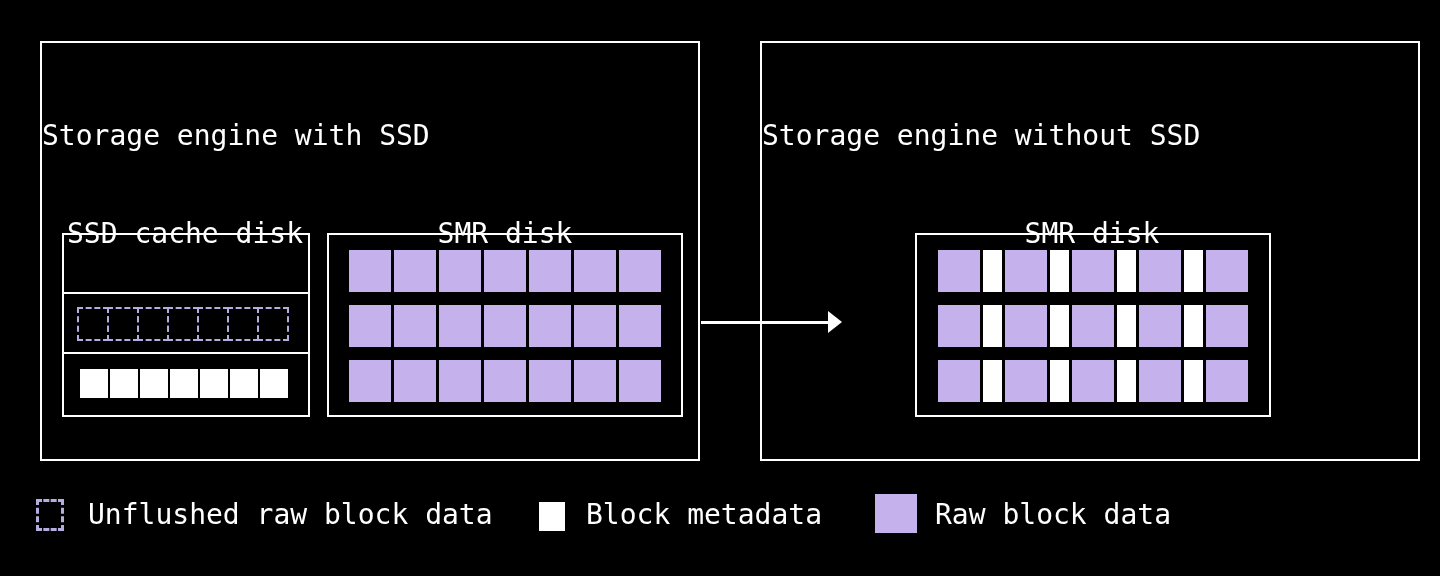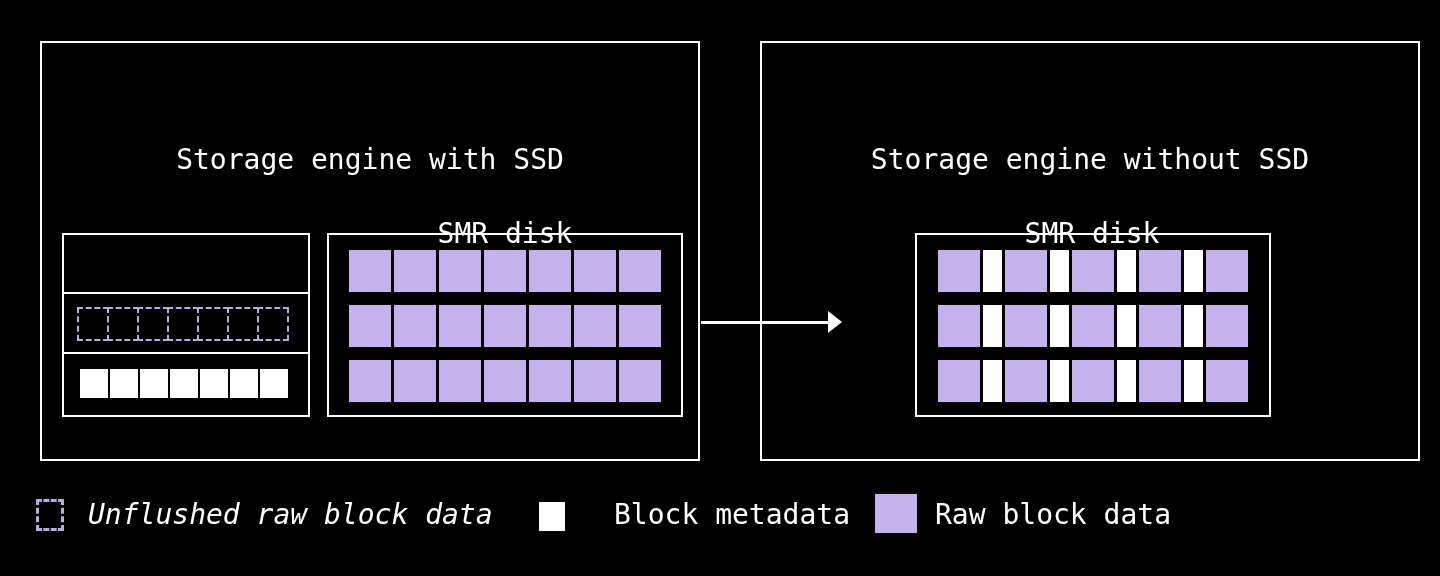--- a/index.html
+++ b/index.html
@@ -10,21 +10,21 @@
     color:#fff;
   }
   .panel{
     position:absolute;top:41px;width:660px;height:420px;
     border:2px solid var(--stroke,#fff);box-sizing:border-box;
   }
   .panel-left{left:40px;}
   .panel-right{left:760px;}
   .panel-title{
     position:absolute;top:77px;left:0;width:100%;
-    text-align:center;font-size:28px;line-height:32px;white-space:nowrap;margin-top:24px;
+    font-size:28px;line-height:32px;white-space:nowrap;
   }
   .disk-label{
     position:absolute;top:175px;transform:translateX(-50%);
     font-size:28px;line-height:32px;white-space:nowrap;
   }
   .label-ssd{left:143px;}
   .label-smr-left{left:463px;}
   .label-smr-right{left:330px;}
 
   .disk-box{
@@ -58,31 +58,32 @@
 
   .arrow-line{position:absolute;left:701px;top:321px;width:128px;height:3px;background:var(--stroke,#fff);}
   .arrow-head{
     position:absolute;left:828px;top:311px;width:0;height:0;
     border-left:14px solid var(--stroke,#fff);
     border-top:11px solid transparent;border-bottom:11px solid transparent;
   }
   .legend-label{position:absolute;top:500px;font-size:28px;line-height:30px;white-space:nowrap;}
   .swatch{position:absolute;box-sizing:border-box;}
   .swatch-unflushed{left:36px;top:499px;width:28px;height:32px;border:3px dashed var(--dash,#b4addf);}
-  .label-1{left:88px;font-style:italic;}
+  .label-1{left:88px;}
   .swatch-metadata{left:539px;top:502px;width:26px;height:29px;background:var(--meta,#fff);}
-  .label-2{left:586px;margin-left:28px;}
+  .label-2{left:586px;}
   .swatch-raw{left:875px;top:494px;width:42px;height:39px;background:var(--raw,#c5b1eb);}
   .label-3{left:935px;text-align:center;}
 </style>
 </head>
 <body style="--bg: #000000; --stroke: #ffffff; --raw: #c5b1eb; --meta: #ffffff; --dash: #b4addf;">
 
 <div class="panel panel-left">
   <div class="panel-title">Storage engine with SSD</div>
+  <div class="disk-label label-ssd">SSD cache disk</div>
   <div class="disk-label label-smr-left">SMR disk</div>
 
   <div class="disk-box ssd-box">
     <div class="ssd-section-empty"></div>
     <div class="ssd-section-mid unflushed-row grid">
         <div class="grid-row">
           <div class="cell cell-U"></div>
           <div class="cell cell-U"></div>
           <div class="cell cell-U"></div>
           <div class="cell cell-U"></div>

